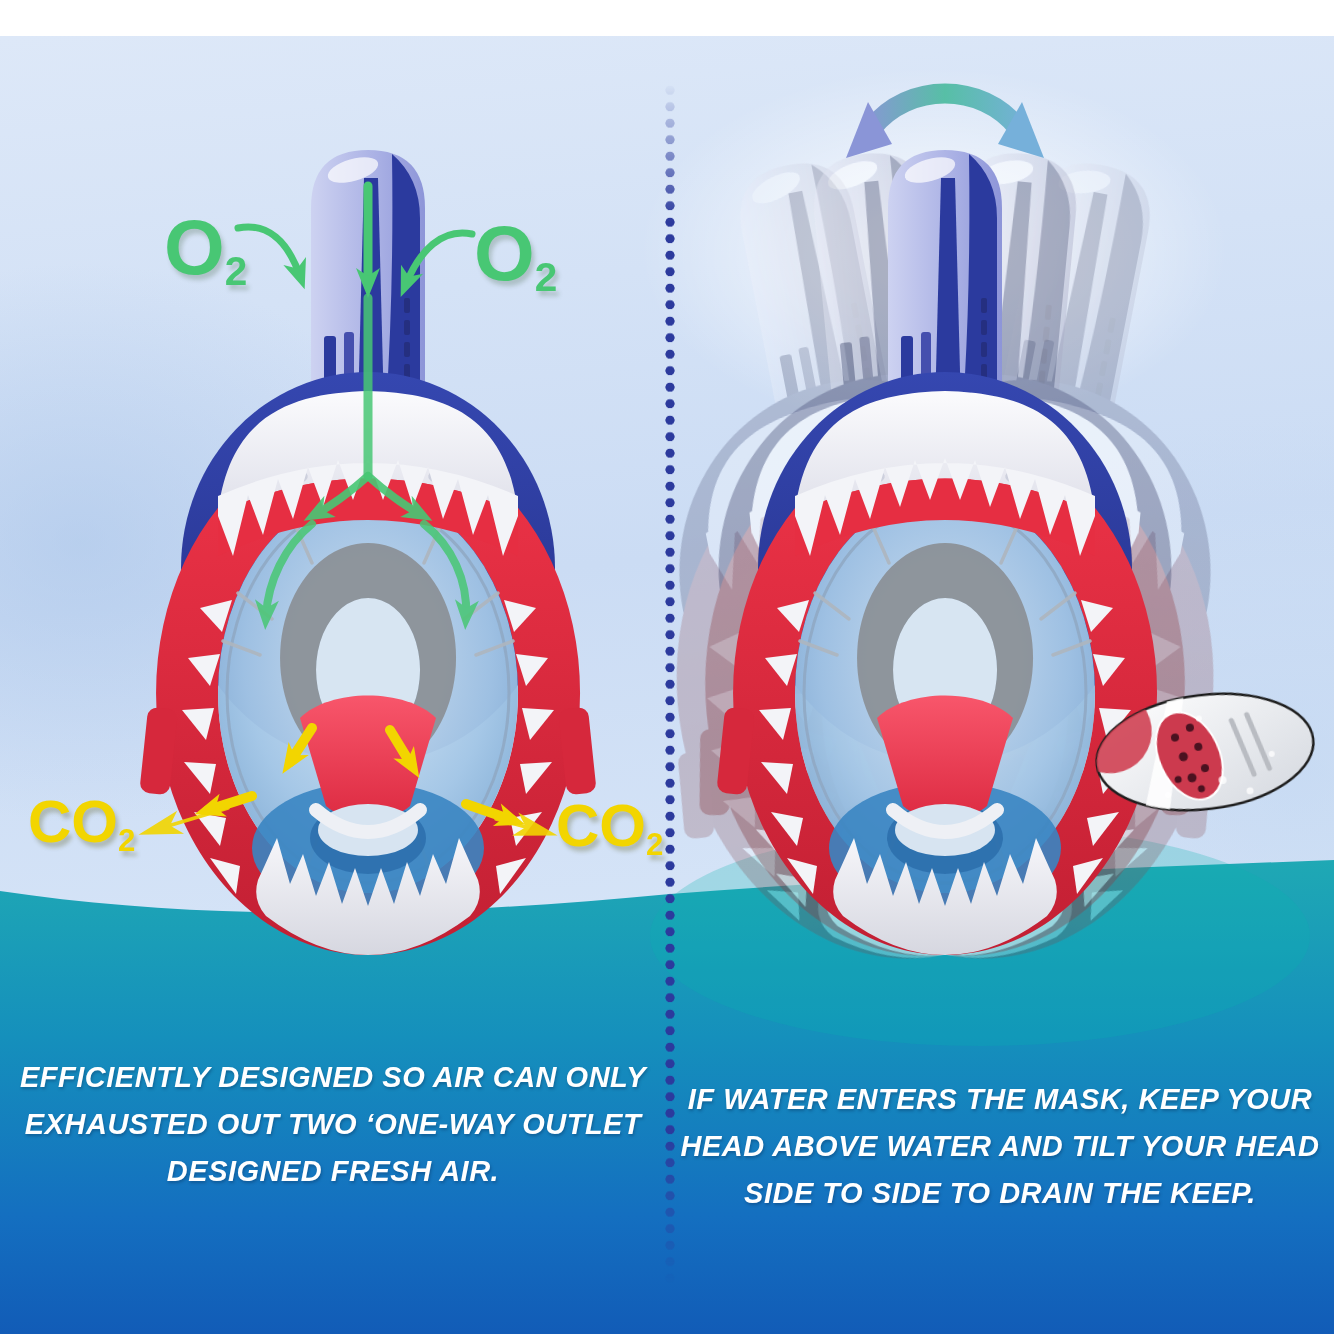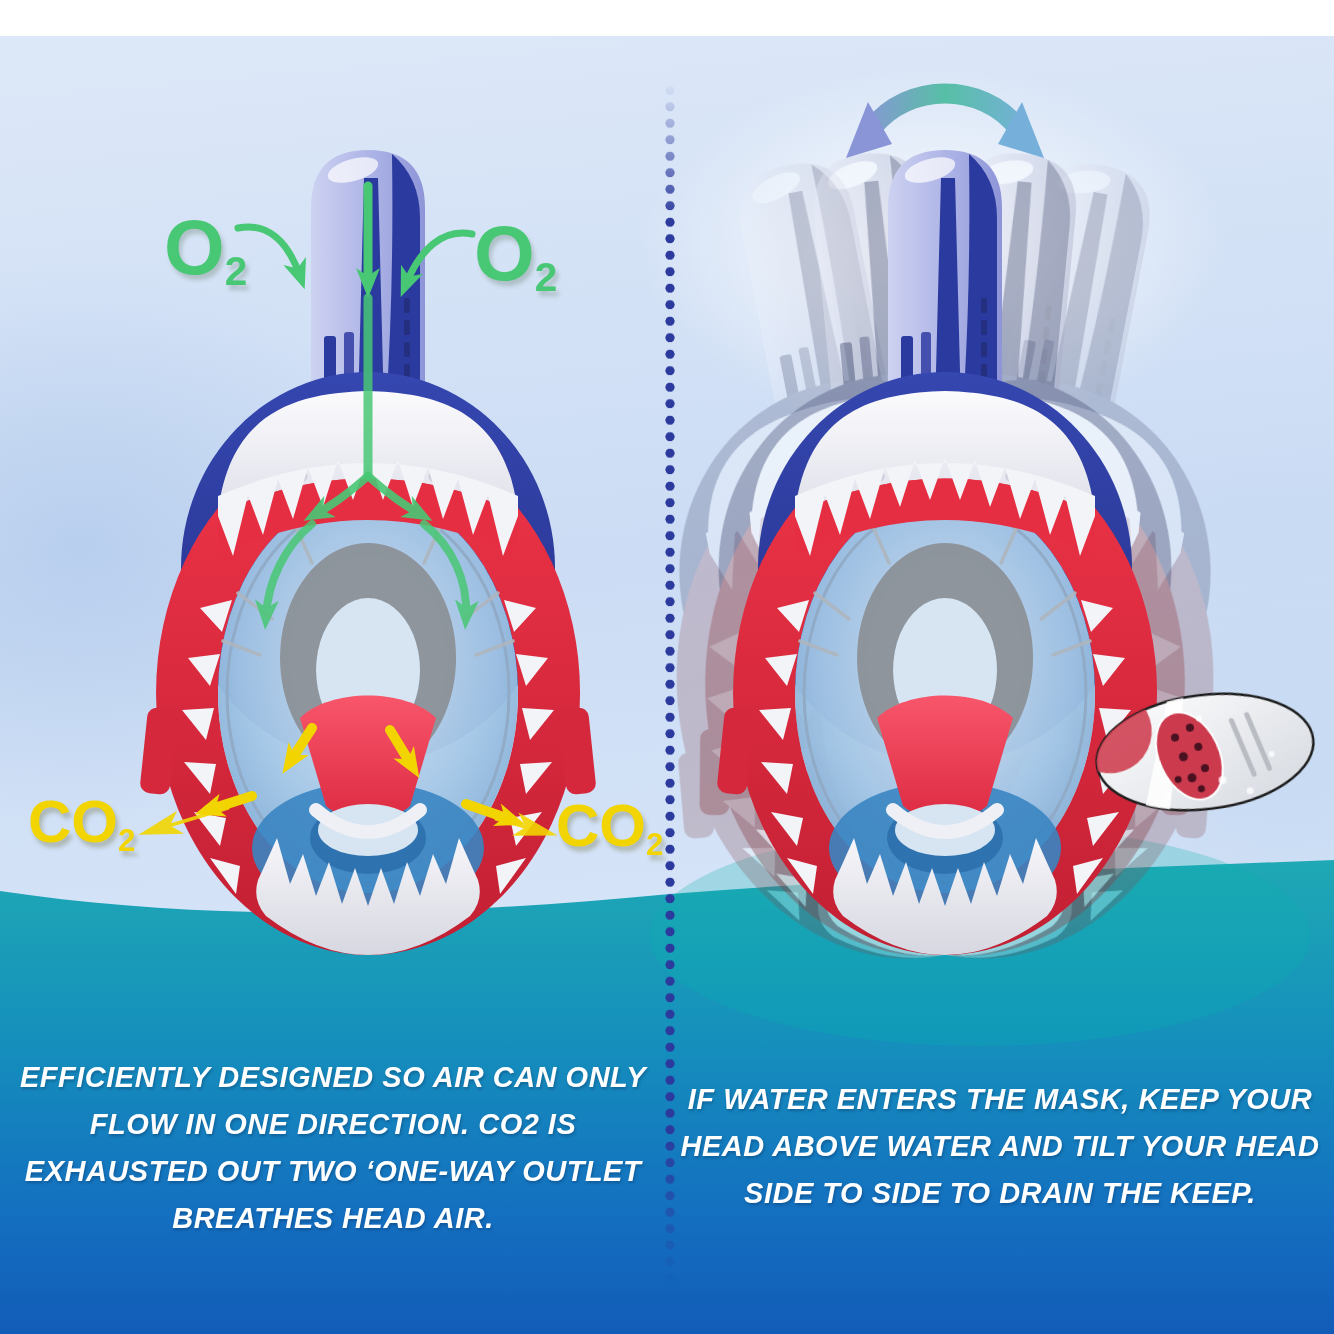--- a/index.html
+++ b/index.html
@@ -250,23 +250,22 @@
 
   <div class="divider"></div>
 
   <div class="label o2" style="left:164px;top:172px;"><span>O</span><span class="sub">2</span></div>
   <div class="label o2" style="left:474px;top:178px;"><span>O</span><span class="sub">2</span></div>
   <div class="label co2" style="left:28px;top:756px;"><span>CO</span><span class="sub">2</span></div>
   <div class="label co2" style="left:556px;top:760px;"><span>CO</span><span class="sub">2</span></div>
 
   <div class="caption" style="left:3px;top:1018px;">
     <div class="cap-line">EFFICIENTLY DESIGNED SO AIR CAN ONLY</div>
-    <div class="cap-line">FLOW IN ONE DIRECTION. CO2 IS</div>
     <div class="cap-line">EXHAUSTED OUT TWO ‘ONE-WAY OUTLET</div>
-    <div class="cap-line">BREATHES HEAD AIR.</div>
+    <div class="cap-line">DESIGNED FRESH AIR.</div>
   </div>
   <div class="caption" style="left:670px;top:1040px;">
     <div class="cap-line">IF WATER ENTERS THE MASK, KEEP YOUR</div>
     <div class="cap-line">HEAD ABOVE WATER AND TILT YOUR HEAD</div>
     <div class="cap-line">SIDE TO SIDE TO DRAIN THE KEEP.</div>
   </div>
 
 </div>
 
 </body></html>

